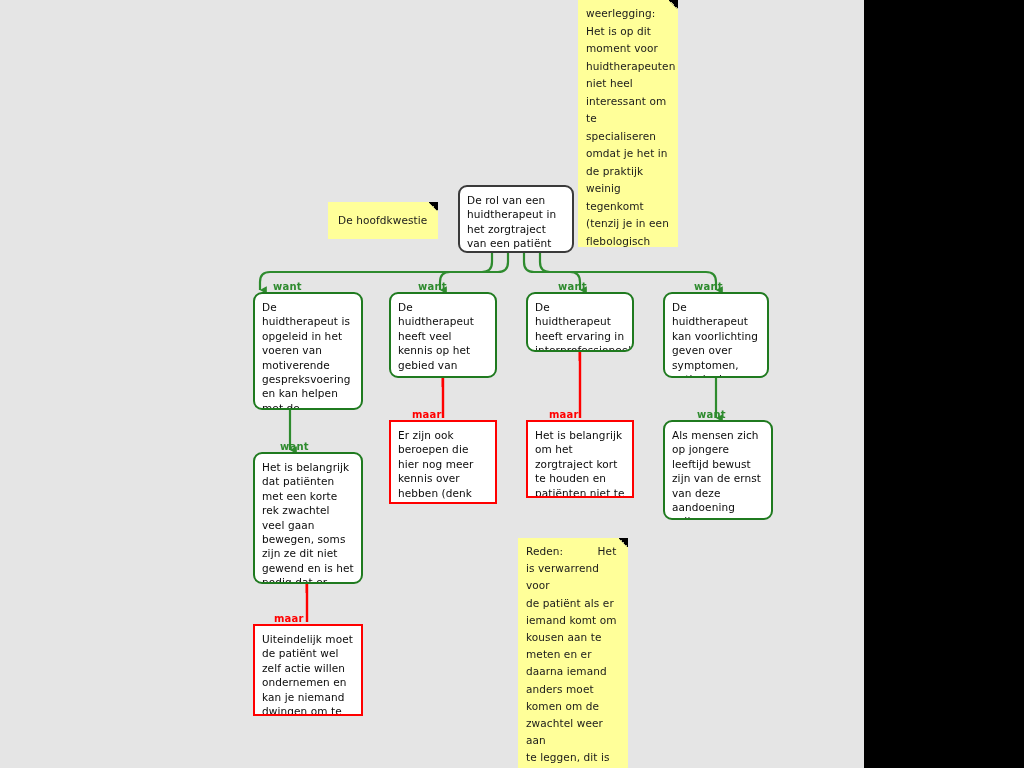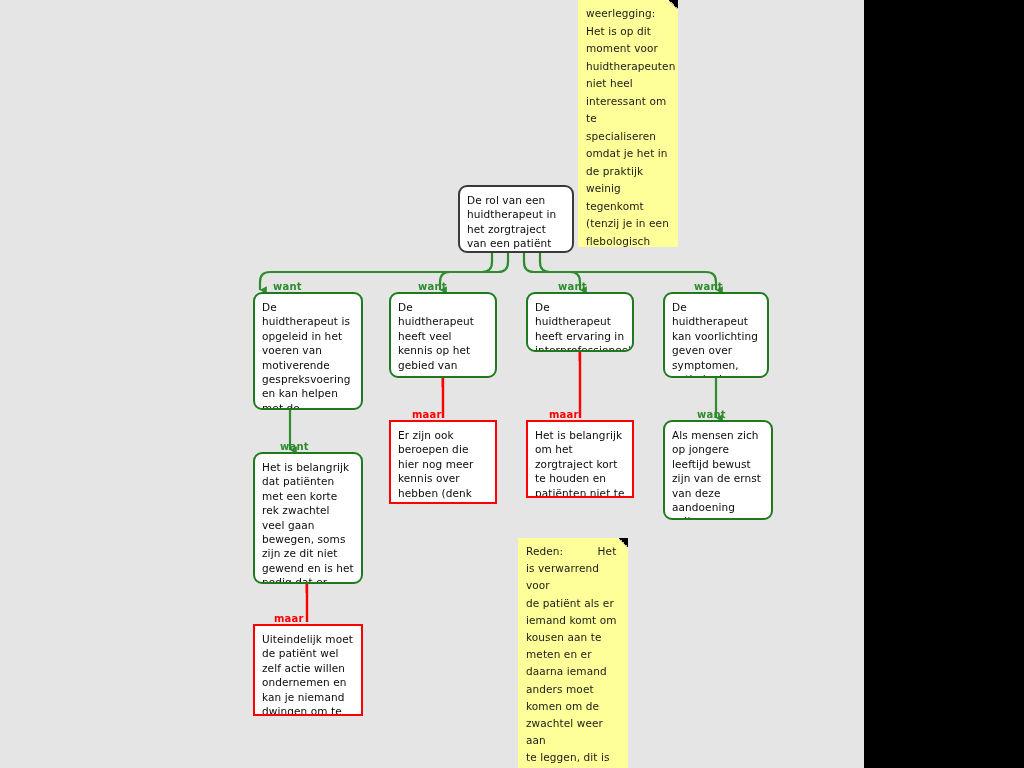--- a/index.html
+++ b/index.html
@@ -122,20 +122,24 @@
 de praktijk
 weinig tegenkomt
 (tenzij je in een
 flebologisch
 centrum werkt)
 en het slecht
 vergoed is
 (Tekteam, 2021)</div>
   </div>
 
+  <div class="note" style="left:328px; top:202px; width:110px; height:37px; line-height:37px; padding:0 0 0 10px;">
+    <span class="fold"></span>
+    <div class="note-body">De hoofdkwestie</div>
+  </div>
 
   <div class="note" style="left:518px; top:538px; width:110px; height:230px; line-height:17.2px;">
     <span class="fold"></span>
     <div class="note-body">Reden:          Het
 is verwarrend voor
 de patiënt als er
 iemand komt om
 kousen aan te
 meten en er
 daarna iemand

